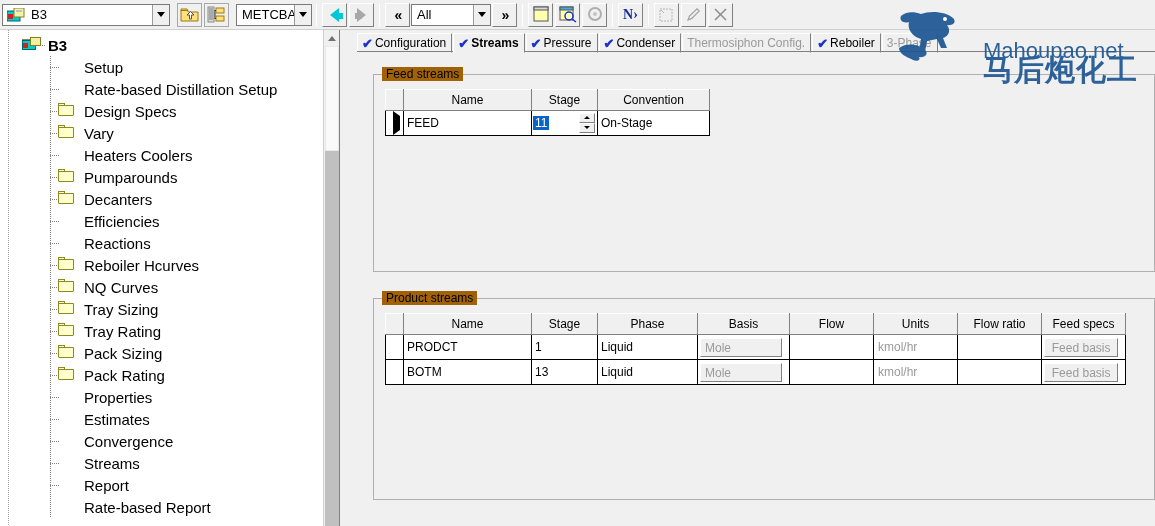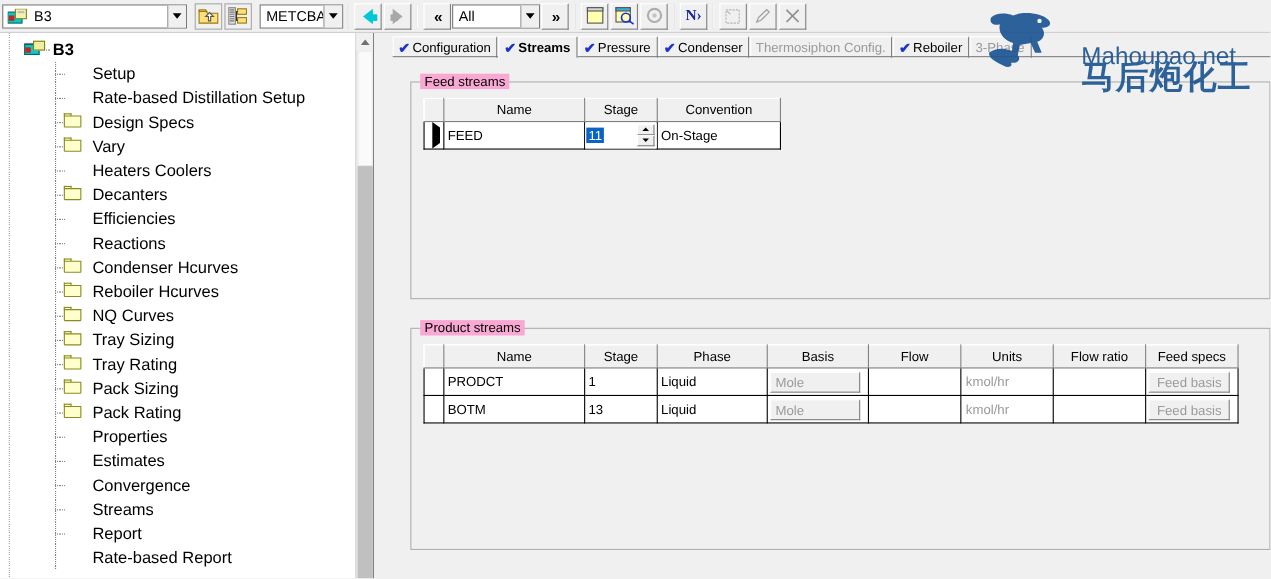--- a/index.html
+++ b/index.html
@@ -154,21 +154,21 @@
   .tab.active { font-weight: bold; background:#f0f0f0; border-bottom-color:#f0f0f0; z-index:2;}
   .tab.disabled { color:#9a9a9a; }
   .tick { color:#1a33cc; font-weight:bold; margin-right:2px; font-size:13px; }
   #tabs-underline {
     position:absolute; left:0; top:21px; width:798px; height:1px; background:#808080;
   }
 
   
   .groupbox { position:absolute; border:1px solid #b0b0b0; }
   .groupbox .gb-title {
-    position:absolute; left: 8px; top:-8px; background:#f9a8d4; padding: 0 4px;
+    position:absolute; left: 8px; top:-8px; background:#a16207; padding: 0 4px;
     font-size:12px; color:#000;
   }
   #feed-gb { left: 16px; top: 44px; width: 782px; height: 198px; }
   #prod-gb { left: 16px; top: 268px; width: 782px; height: 202px; }
 
   
   table.grid { border-collapse: collapse; background:#fff; position:absolute; }
   table.grid th {
     background:#f0f0f0; border:1px solid; border-color:#fff #808080 #808080 #fff;
     font-weight: normal; font-size:12px; height:21px; padding:0 2px;
@@ -405,39 +405,39 @@
         <div class="tnode child">
           <span class="vline"></span>
           <span class="hline"></span>
           <span class="ticon"><span class="chk"></span></span>
           <span class="tlabel">Heaters Coolers</span>
         </div>
         <div class="tnode child">
           <span class="vline"></span>
           <span class="hline"></span>
           <span class="ticon"><span class="folder"><span class="ftab"></span><span class="fbody"></span></span></span>
+          <span class="tlabel">Pumparounds</span>
+        </div>
+        <div class="tnode child">
+          <span class="vline"></span>
+          <span class="hline"></span>
+          <span class="ticon"><span class="folder"><span class="ftab"></span><span class="fbody"></span></span></span>
           <span class="tlabel">Decanters</span>
         </div>
         <div class="tnode child">
           <span class="vline"></span>
           <span class="hline"></span>
           <span class="ticon"><span class="chk"></span></span>
           <span class="tlabel">Efficiencies</span>
         </div>
         <div class="tnode child">
           <span class="vline"></span>
           <span class="hline"></span>
           <span class="ticon"><span class="chk"></span></span>
           <span class="tlabel">Reactions</span>
-        </div>
-        <div class="tnode child">
-          <span class="vline"></span>
-          <span class="hline"></span>
-          <span class="ticon"><span class="folder"><span class="ftab"></span><span class="fbody"></span></span></span>
-          <span class="tlabel">Condenser Hcurves</span>
         </div>
         <div class="tnode child">
           <span class="vline"></span>
           <span class="hline"></span>
           <span class="ticon"><span class="folder"><span class="ftab"></span><span class="fbody"></span></span></span>
           <span class="tlabel">Reboiler Hcurves</span>
         </div>
         <div class="tnode child">
           <span class="vline"></span>
           <span class="hline"></span>

